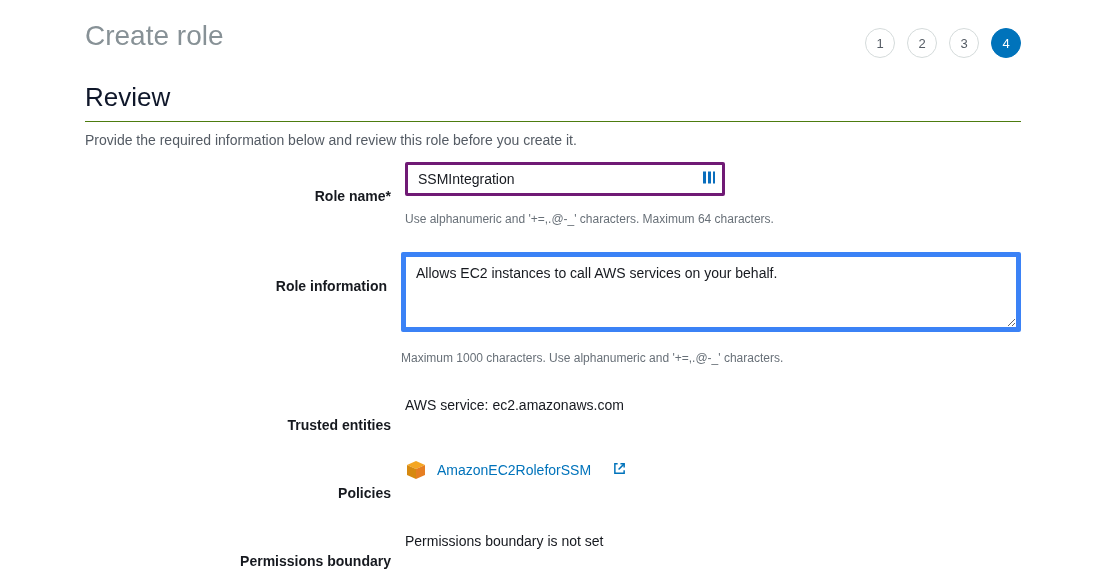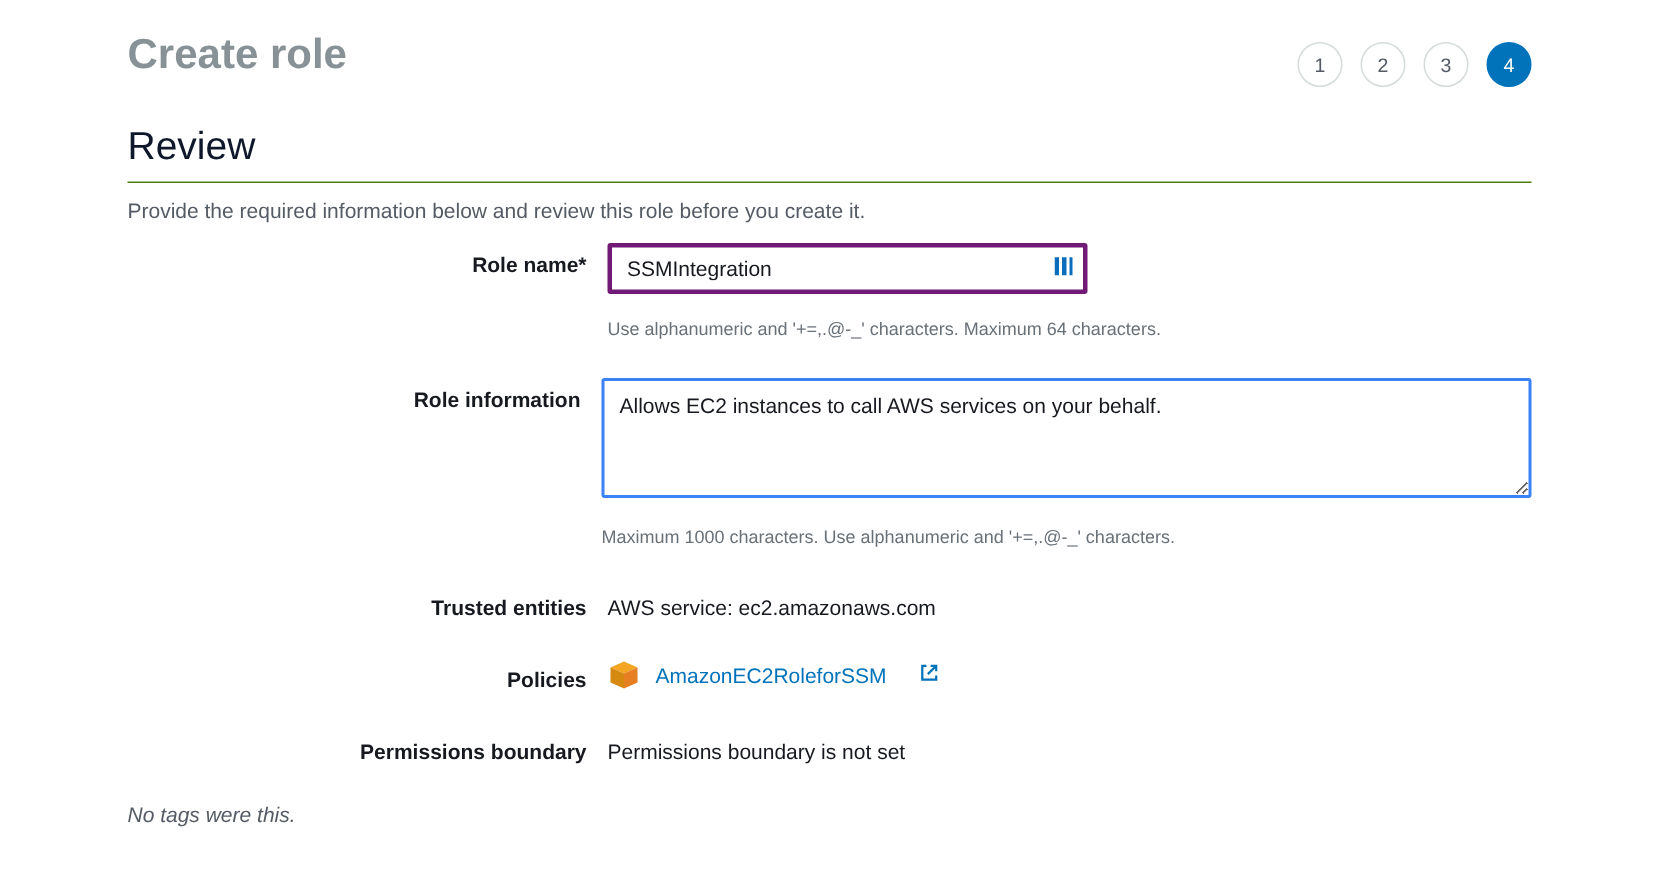--- a/index.html
+++ b/index.html
@@ -9,21 +9,21 @@
     }
     body {
       font-family: "Amazon Ember", "Helvetica Neue", Helvetica, Arial, sans-serif;
       font-size: 14px;
       color: #16191f;
       background: #fff;
       padding: 20px 85px;
     }
     .page-title {
       font-size: 28px;
-      font-weight: 700;
+      font-weight: 400;
       color: #879196;
       margin-bottom: 10px;
     }
     .header-row {
       display: flex;
       justify-content: space-between;
       align-items: flex-start;
     }
     .wizard-steps {
       display: flex;
@@ -68,20 +68,21 @@
       margin-bottom: 26px;
     }
     .field-label {
       width: 320px;
       text-align: right;
       padding-right: 14px;
       padding-top: 6px;
       font-weight: 700;
       color: #16191f;
       font-size: 14px;
+      margin-top: 20px;
     }
     .field-control {
       flex: 1;
       max-width: 620px;
     }
     .text-input {
       width: 320px;
       height: 34px;
       padding: 6px 30px 6px 10px;
       border: 3px solid #701a75;
@@ -104,21 +105,21 @@
     .helper-text {
       display: block;
       color: #687078;
       font-size: 12px;
       margin-top: 16px;
     }
     .textarea-input {
       width: 620px;
       height: 80px;
       padding: 8px 10px;
-      border: 2px solid #3b82f6;
+      border: 5px solid #3b82f6;
       border-radius: 2px;
       font-size: 14px;
       color: #16191f;
       font-family: inherit;
       resize: both;
     }
     .static-value {
       color: #16191f;
       padding-top: 6px;
       display: inline-block;

